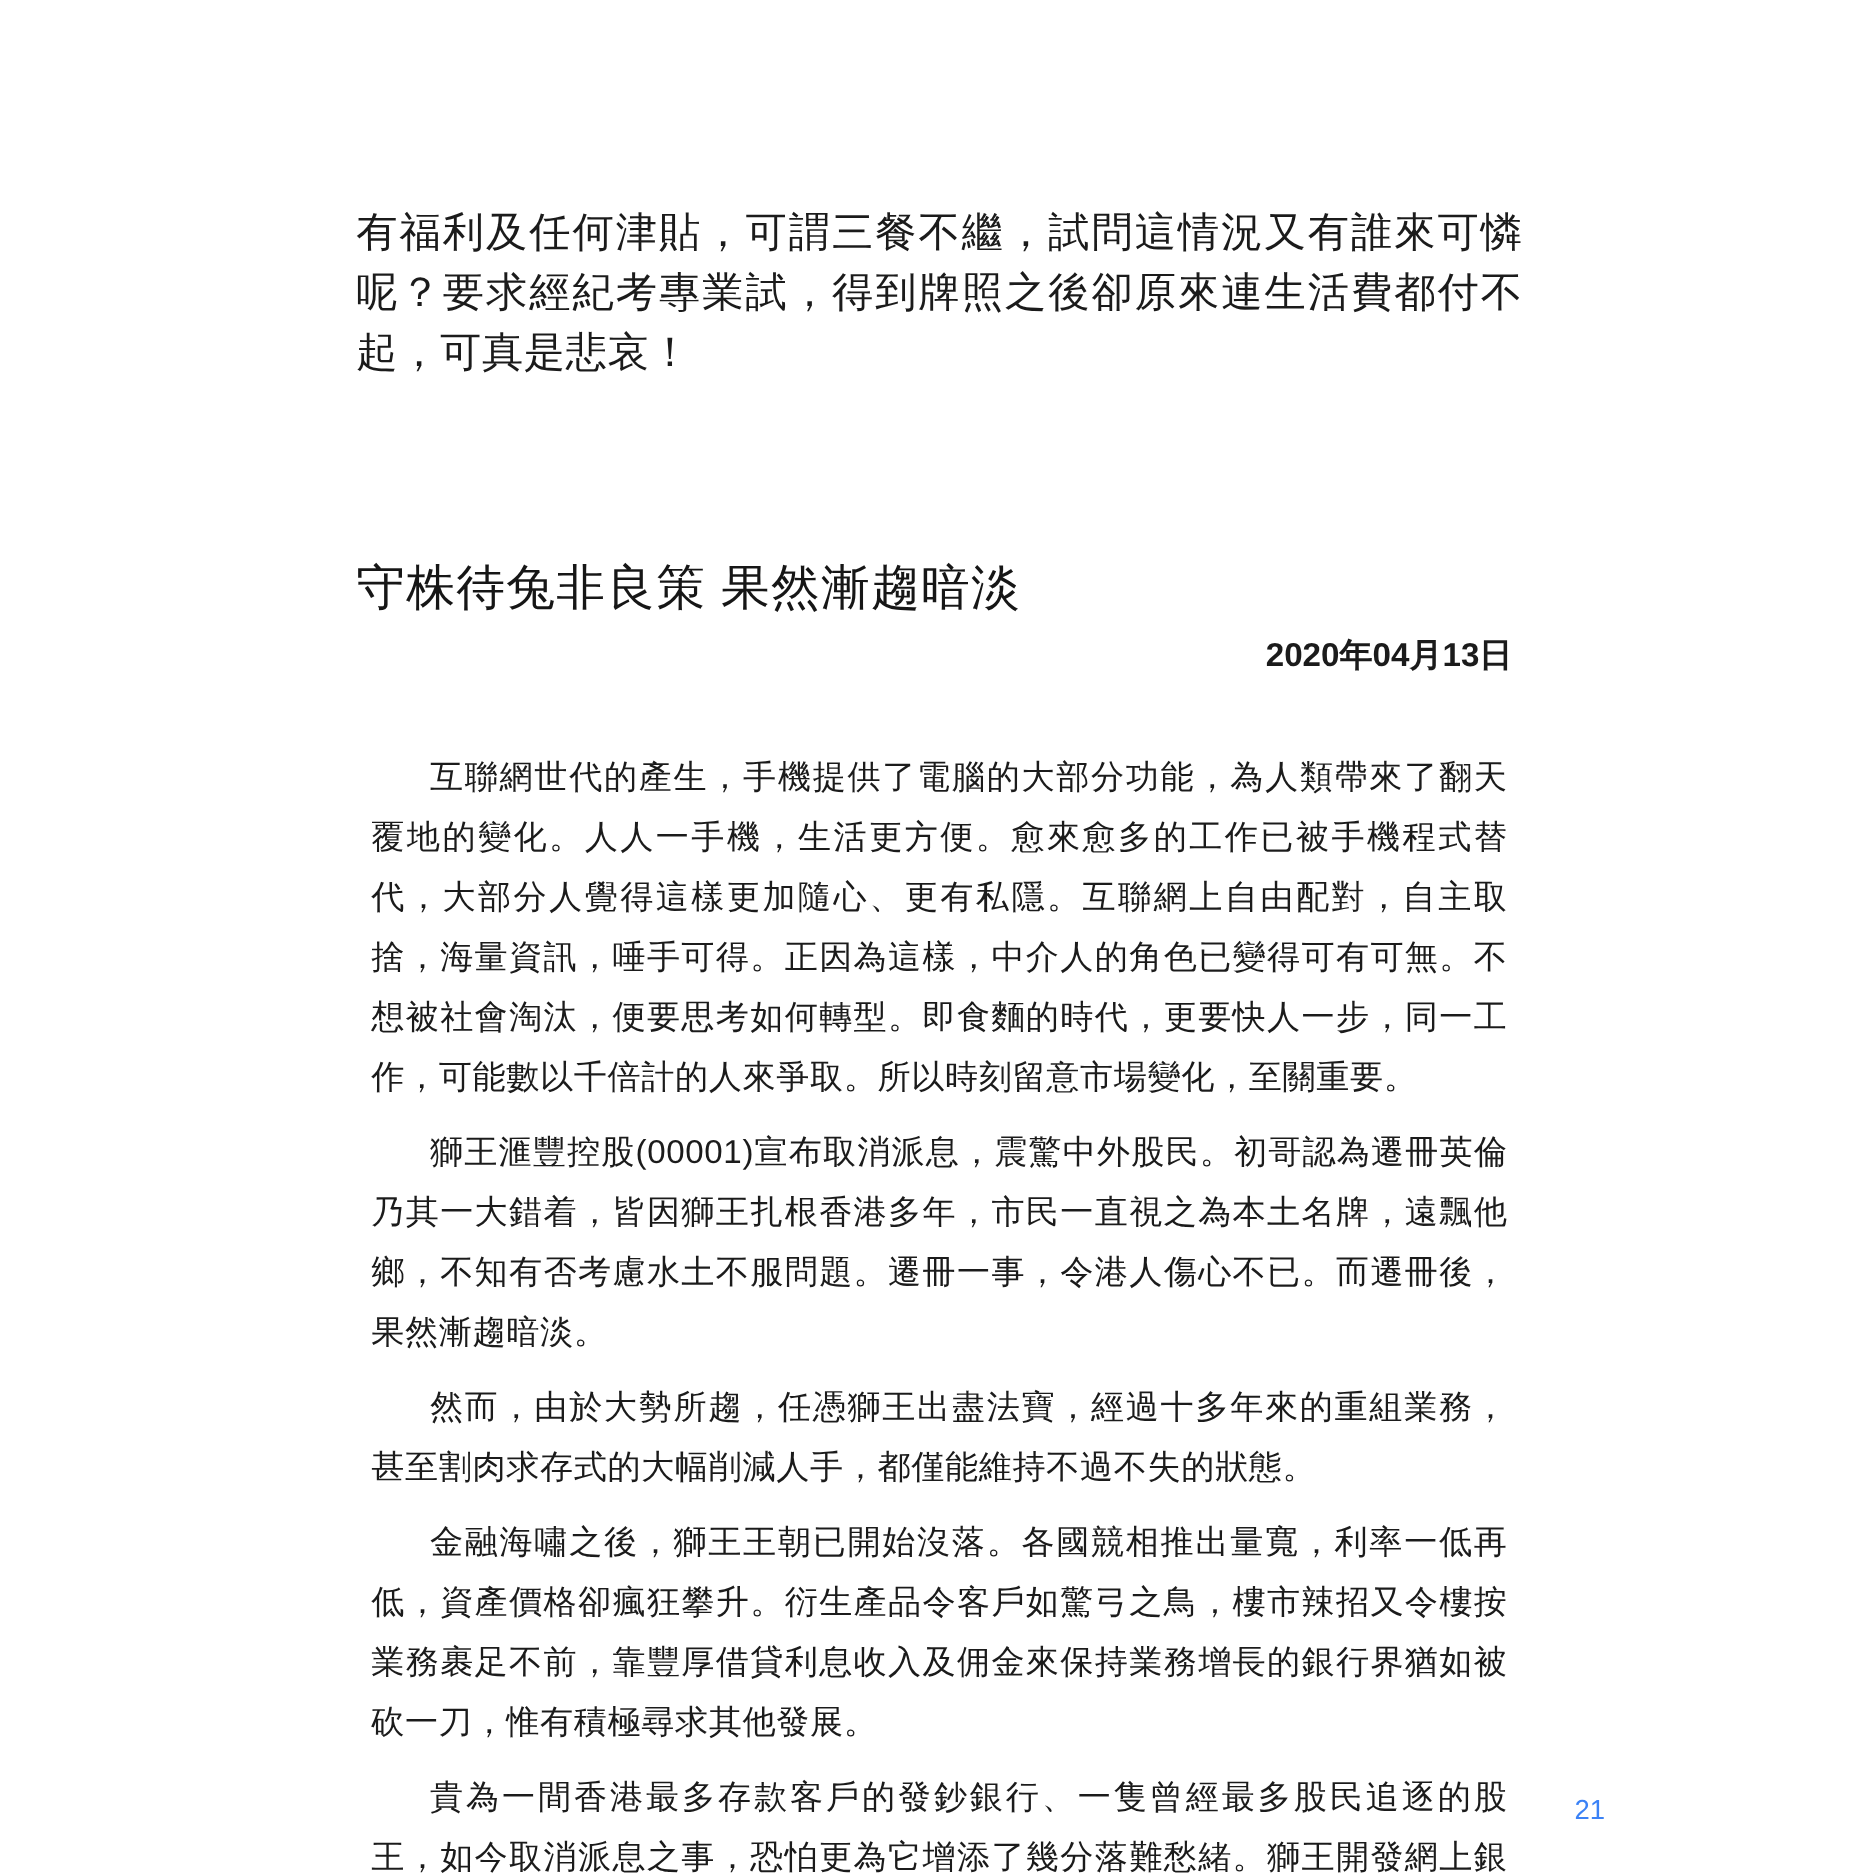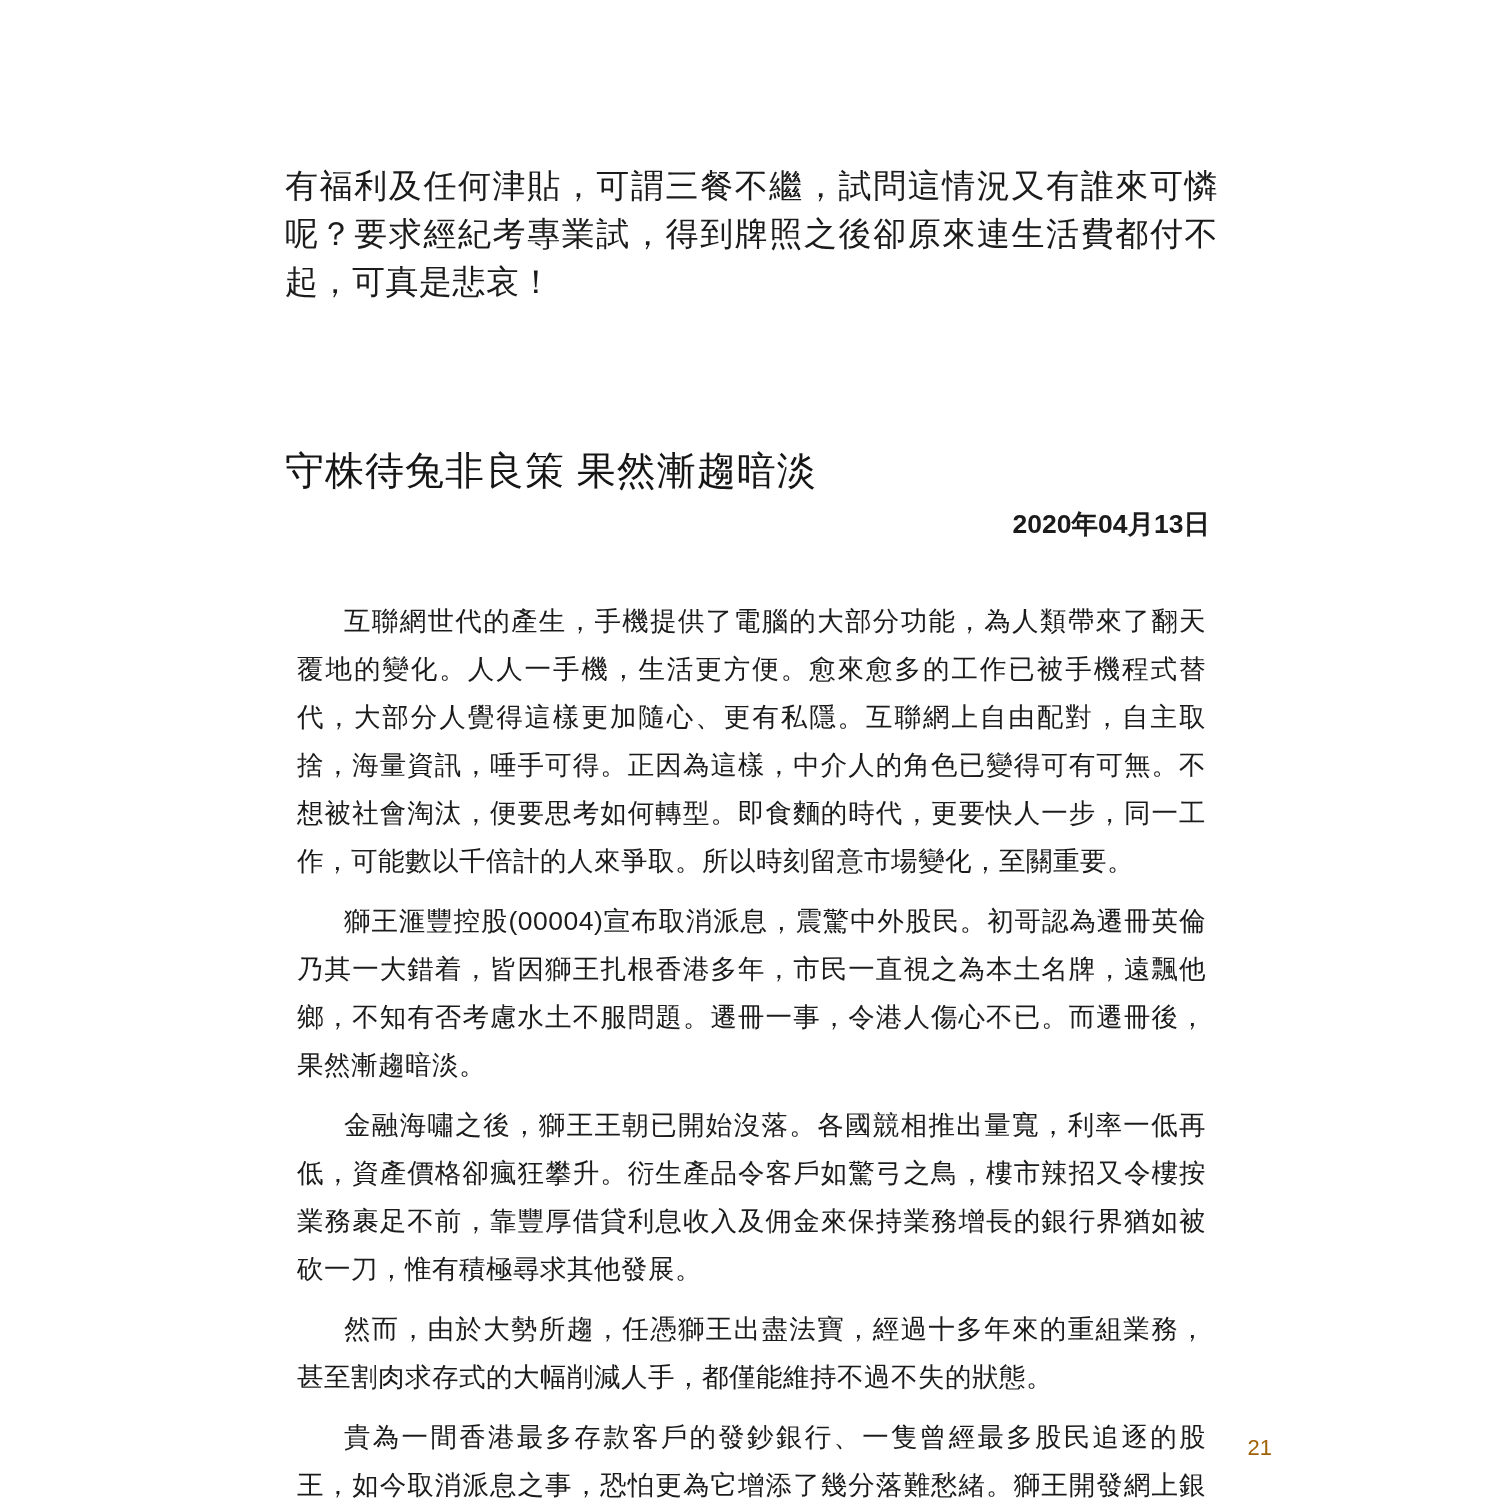--- a/index.html
+++ b/index.html
@@ -61,42 +61,42 @@
     line-height: 48px;
     text-align: justify;
     text-justify: inter-character;
     text-indent: 47px;
     word-break: break-all;
     letter-spacing: 0.5px;
   }
   .page-number {
     position: absolute;
     top: 1434px;
-    right: 228px;
+    right: 216px;
     font-size: 22px;
     line-height: 28px;
-    color: #a16207;
+    color: #3b82f6;
   }
 </style>
 </head>
 <body>
 
 <div class="page">
   <div class="content">
 
     <p class="continuation">有福利及任何津貼，可謂三餐不繼，試問這情況又有誰來可憐呢？要求經紀考專業試，得到牌照之後卻原來連生活費都付不起，可真是悲哀！</p>
 
     <h1 class="article-title">守株待兔非良策 果然漸趨暗淡</h1>
 
     <div class="article-date">2020年04月13日</div>
 
     <div class="article-body">
       <p>互聯網世代的產生，手機提供了電腦的大部分功能，為人類帶來了翻天覆地的變化。人人一手機，生活更方便。愈來愈多的工作已被手機程式替代，大部分人覺得這樣更加隨心、更有私隱。互聯網上自由配對，自主取捨，海量資訊，唾手可得。正因為這樣，中介人的角色已變得可有可無。不想被社會淘汰，便要思考如何轉型。即食麵的時代，更要快人一步，同一工作，可能數以千倍計的人來爭取。所以時刻留意市場變化，至關重要。</p>
-      <p>獅王滙豐控股(00004)宣布取消派息，震驚中外股民。初哥認為遷冊英倫乃其一大錯着，皆因獅王扎根香港多年，市民一直視之為本土名牌，遠飄他鄉，不知有否考慮水土不服問題。遷冊一事，令港人傷心不已。而遷冊後，果然漸趨暗淡。</p>
+      <p>獅王滙豐控股(00001)宣布取消派息，震驚中外股民。初哥認為遷冊英倫乃其一大錯着，皆因獅王扎根香港多年，市民一直視之為本土名牌，遠飄他鄉，不知有否考慮水土不服問題。遷冊一事，令港人傷心不已。而遷冊後，果然漸趨暗淡。</p>
+      <p>然而，由於大勢所趨，任憑獅王出盡法寶，經過十多年來的重組業務，甚至割肉求存式的大幅削減人手，都僅能維持不過不失的狀態。</p>
       <p>金融海嘯之後，獅王王朝已開始沒落。各國競相推出量寬，利率一低再低，資產價格卻瘋狂攀升。衍生產品令客戶如驚弓之鳥，樓市辣招又令樓按業務裹足不前，靠豐厚借貸利息收入及佣金來保持業務增長的銀行界猶如被砍一刀，惟有積極尋求其他發展。</p>
-      <p>然而，由於大勢所趨，任憑獅王出盡法寶，經過十多年來的重組業務，甚至割肉求存式的大幅削減人手，都僅能維持不過不失的狀態。</p>
       <p>貴為一間香港最多存款客戶的發鈔銀行、一隻曾經最多股民追逐的股王，如今取消派息之事，恐怕更為它增添了幾分落難愁緒。獅王開發網上銀行模式、參與「轉數快」等等已經是積極轉型的一個表表者，無奈時不我與，加上遷冊錯誤，也是無話可説。</p>
     </div>
 
   </div>
 
   <div class="page-number">21</div>
 </div>
 
 </body></html>

